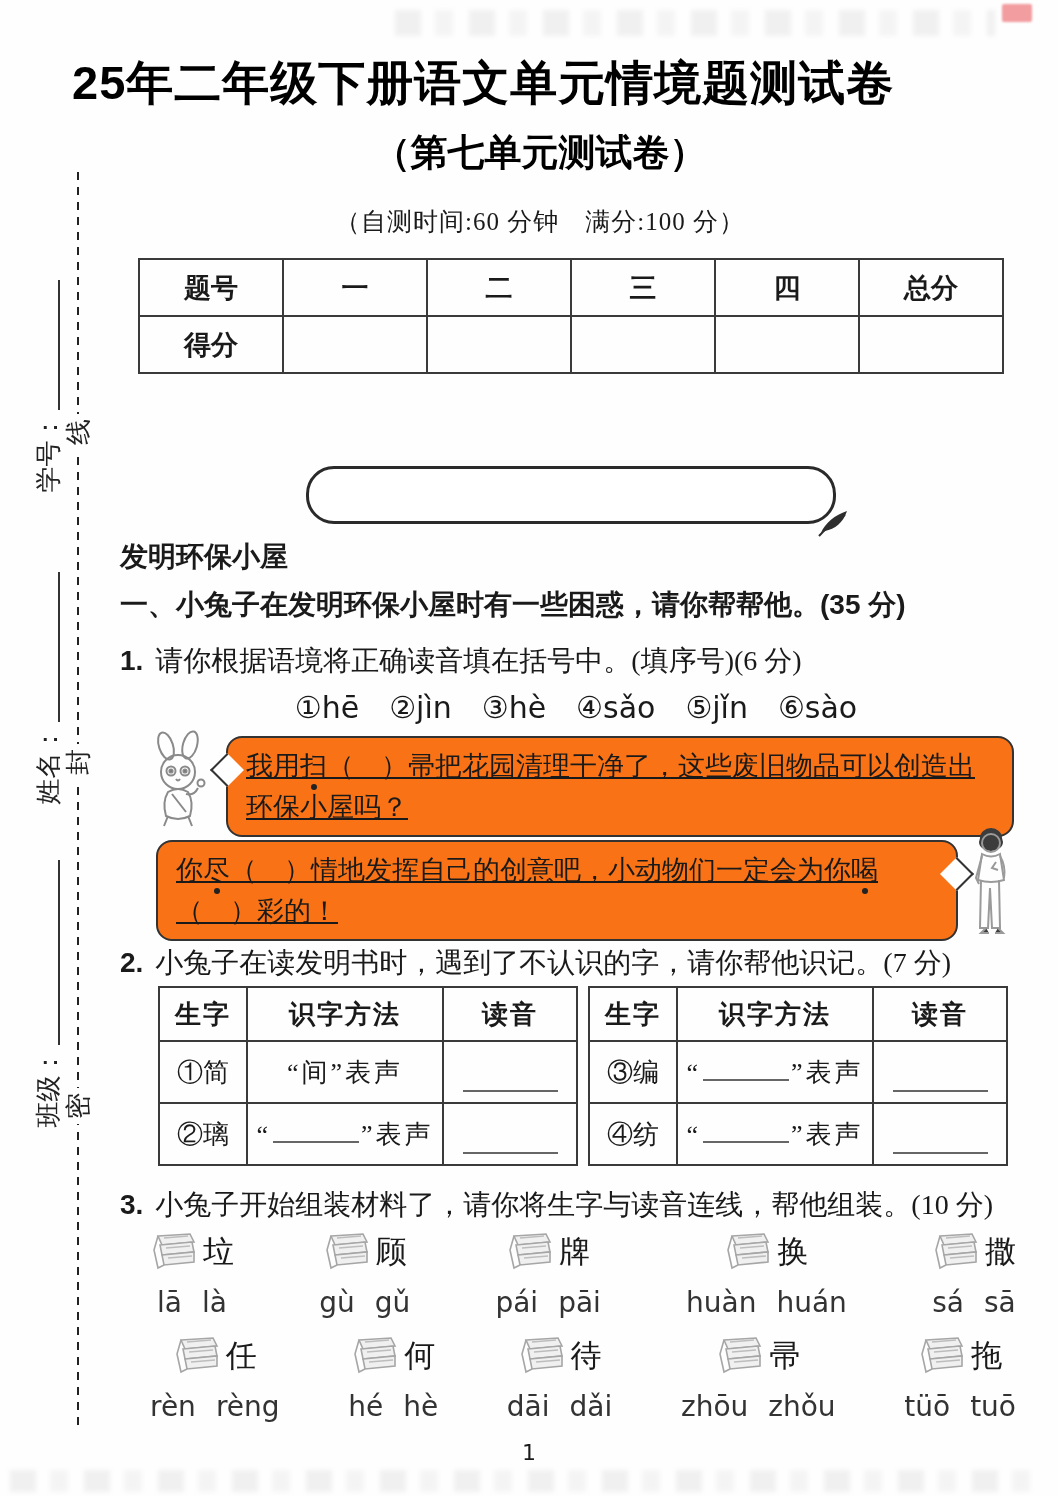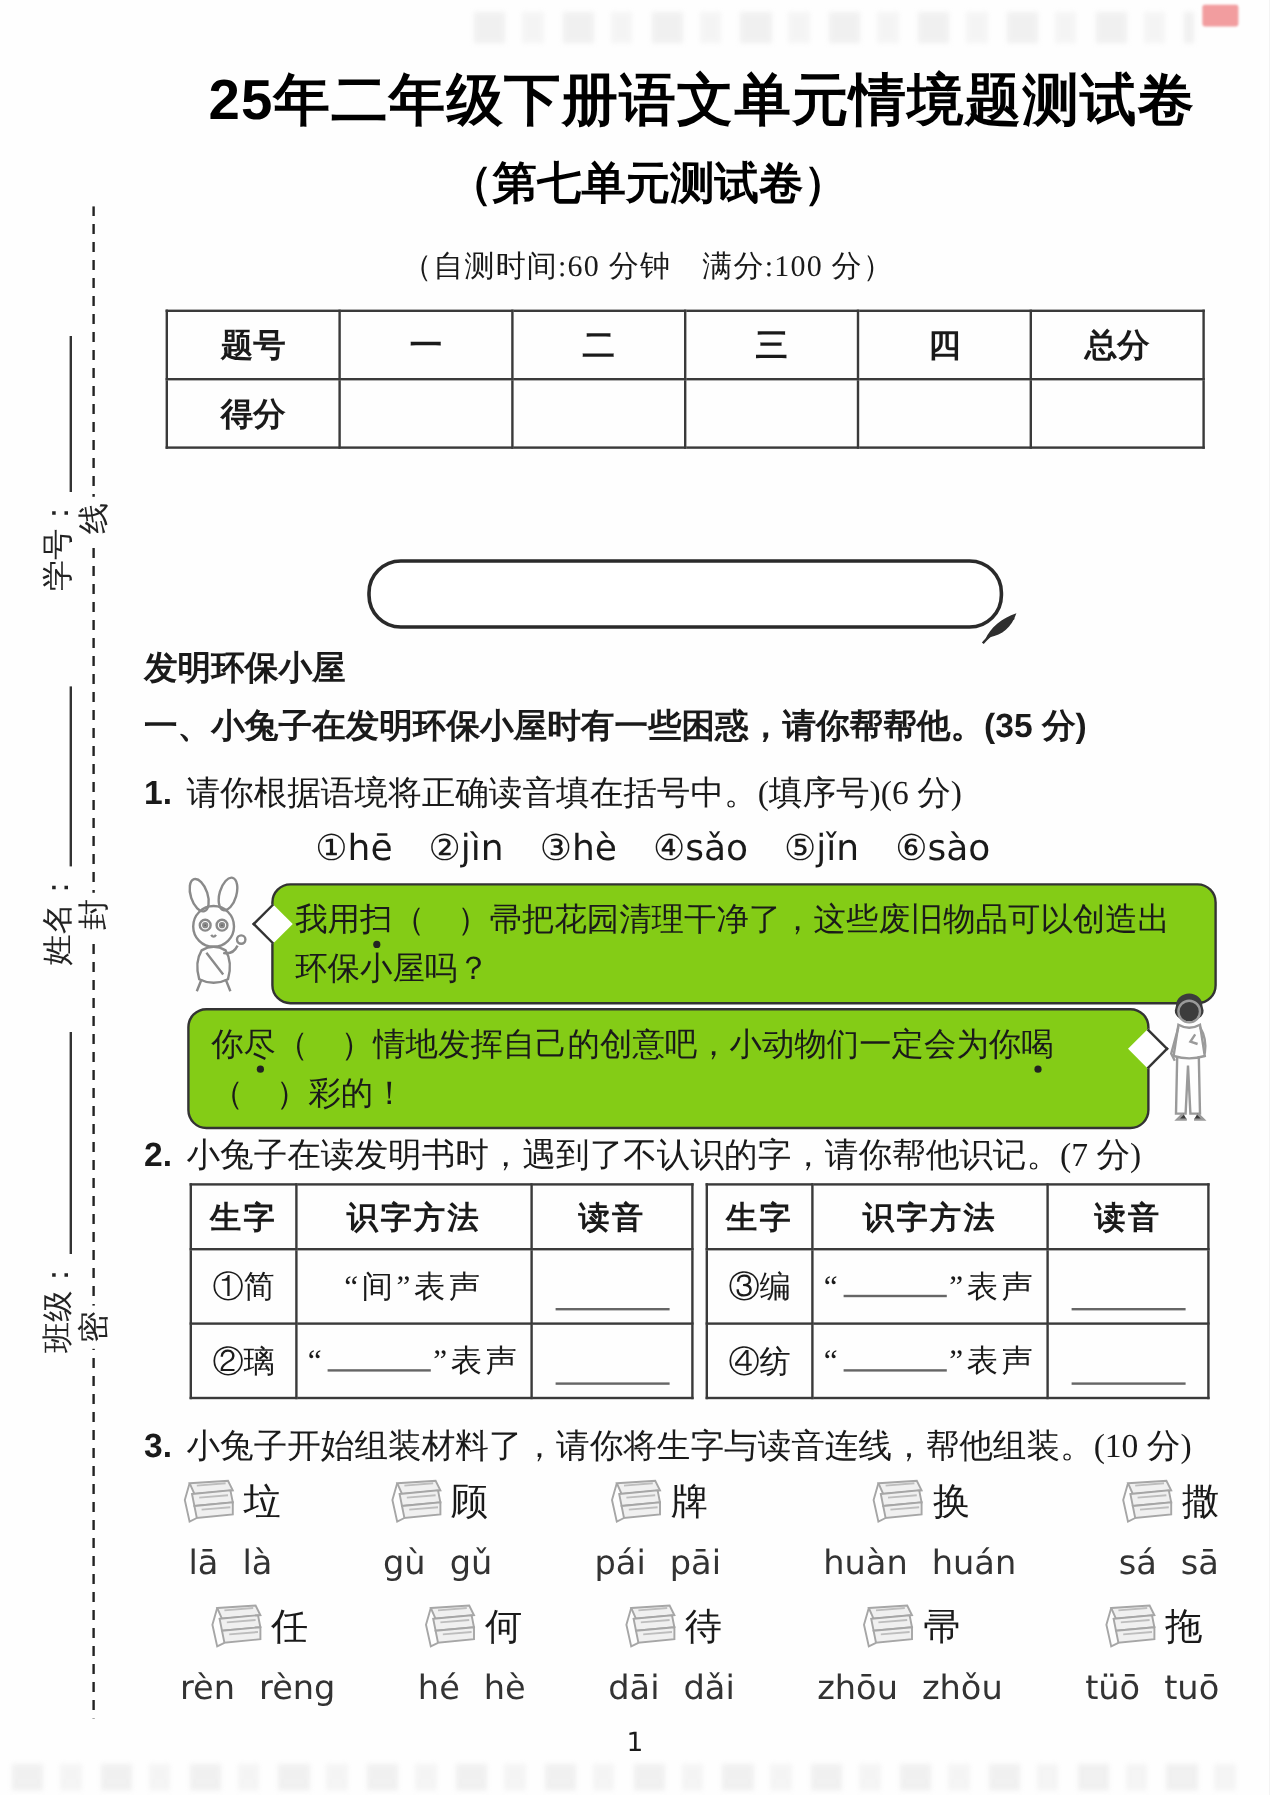--- a/index.html
+++ b/index.html
@@ -22,21 +22,21 @@
     transform:rotate(-90deg); display:flex; align-items:center; justify-content:center;
     font-family:"Liberation Sans","DejaVu Sans",sans-serif; font-size:26px; color:#222;}
   .mfield{display:flex; align-items:center; white-space:nowrap;}
   .mline{display:inline-block; border-bottom:2px solid #333; height:.85em; margin-left:4px;}
   .mline-class{width:185px;} .mline-name{width:150px;} .mline-id{width:130px;}
   .gap1{width:56px;} .gap2{width:80px;}
   .seal-char{position:absolute; left:60px; width:36px; height:36px; line-height:36px;
     text-align:center; transform:rotate(-90deg); background:#fefefe; font-size:26px;
     font-family:"Liberation Sans","DejaVu Sans",sans-serif; color:#222;}
   
-  .title{position:absolute; top:52px; left:56px; width:940px; text-align:right;
+  .title{position:absolute; top:52px; left:72px; width:940px; text-align:left;
     font-family:"Liberation Sans","DejaVu Sans",sans-serif; font-weight:900;
     font-size:47px; letter-spacing:1px; color:#000;}
   .subtitle{position:absolute; top:128px; left:70px; width:940px; text-align:center;
     font-family:"Liberation Sans","DejaVu Sans",sans-serif; font-weight:900; font-size:37px; color:#000;}
   .meta{position:absolute; top:205px; left:70px; width:940px; text-align:center;
     font-size:25px; letter-spacing:1px;}
   
   .score-table{position:absolute; top:258px; left:138px; width:866px; height:110px;
     border-collapse:collapse; table-layout:fixed;
     font-family:"Liberation Sans","DejaVu Sans",sans-serif; font-size:27px; font-weight:700;}
@@ -48,25 +48,25 @@
   .banner{position:absolute; top:466px; left:306px; width:524px; height:52px;
     border:3px solid #2a2a2a; border-radius:28px; display:flex; align-items:center;
     justify-content:center; font-family:"Liberation Sans","DejaVu Sans",sans-serif;
     font-weight:800; font-size:30px; background:#fff;}
   .leaf{position:absolute; right:-18px; bottom:-18px;}
   
   .bold-line{position:absolute; left:120px; font-family:"Liberation Sans","DejaVu Sans",sans-serif;
     font-weight:700; font-size:28px;}
   .q-line{position:absolute; left:120px; width:900px; font-size:28px;}
   .q-num{font-family:"Liberation Sans","DejaVu Sans",sans-serif; font-weight:700; margin-right:12px;}
-  .options{position:absolute; top:690px; left:104px; width:880px; display:flex;
+  .options{position:absolute; top:690px; left:136px; width:880px; display:flex;
     justify-content:center; gap:30px; font-size:30px; font-family:"DejaVu Sans",sans-serif;}
   
   .bubble{position:absolute; border:2.5px solid #333; border-radius:16px;
-    background:#84cc16; padding:8px 18px; font-size:27px; line-height:1.5;}
+    background:#f97316; padding:8px 18px; font-size:27px; line-height:1.5;text-decoration:underline;}
   .bubble1{top:736px; left:226px; width:748px; min-height:76px;}
   .bubble2{top:840px; left:156px; width:762px; min-height:76px;}
   .tail{position:absolute; width:22px; height:22px; background:#fff;}
   .tail-left{left:-13px; top:20px; border-left:2.5px solid #333; border-bottom:2.5px solid #333;
     transform:rotate(45deg);}
   .tail-right{right:-13px; top:20px; border-right:2.5px solid #333; border-top:2.5px solid #333;
     transform:rotate(45deg);}
   .em-dot{position:relative;}
   .em-dot::after{content:""; position:absolute; left:50%; transform:translateX(-50%);
     bottom:-9px; width:6px; height:6px; border-radius:50%; background:#222;}

